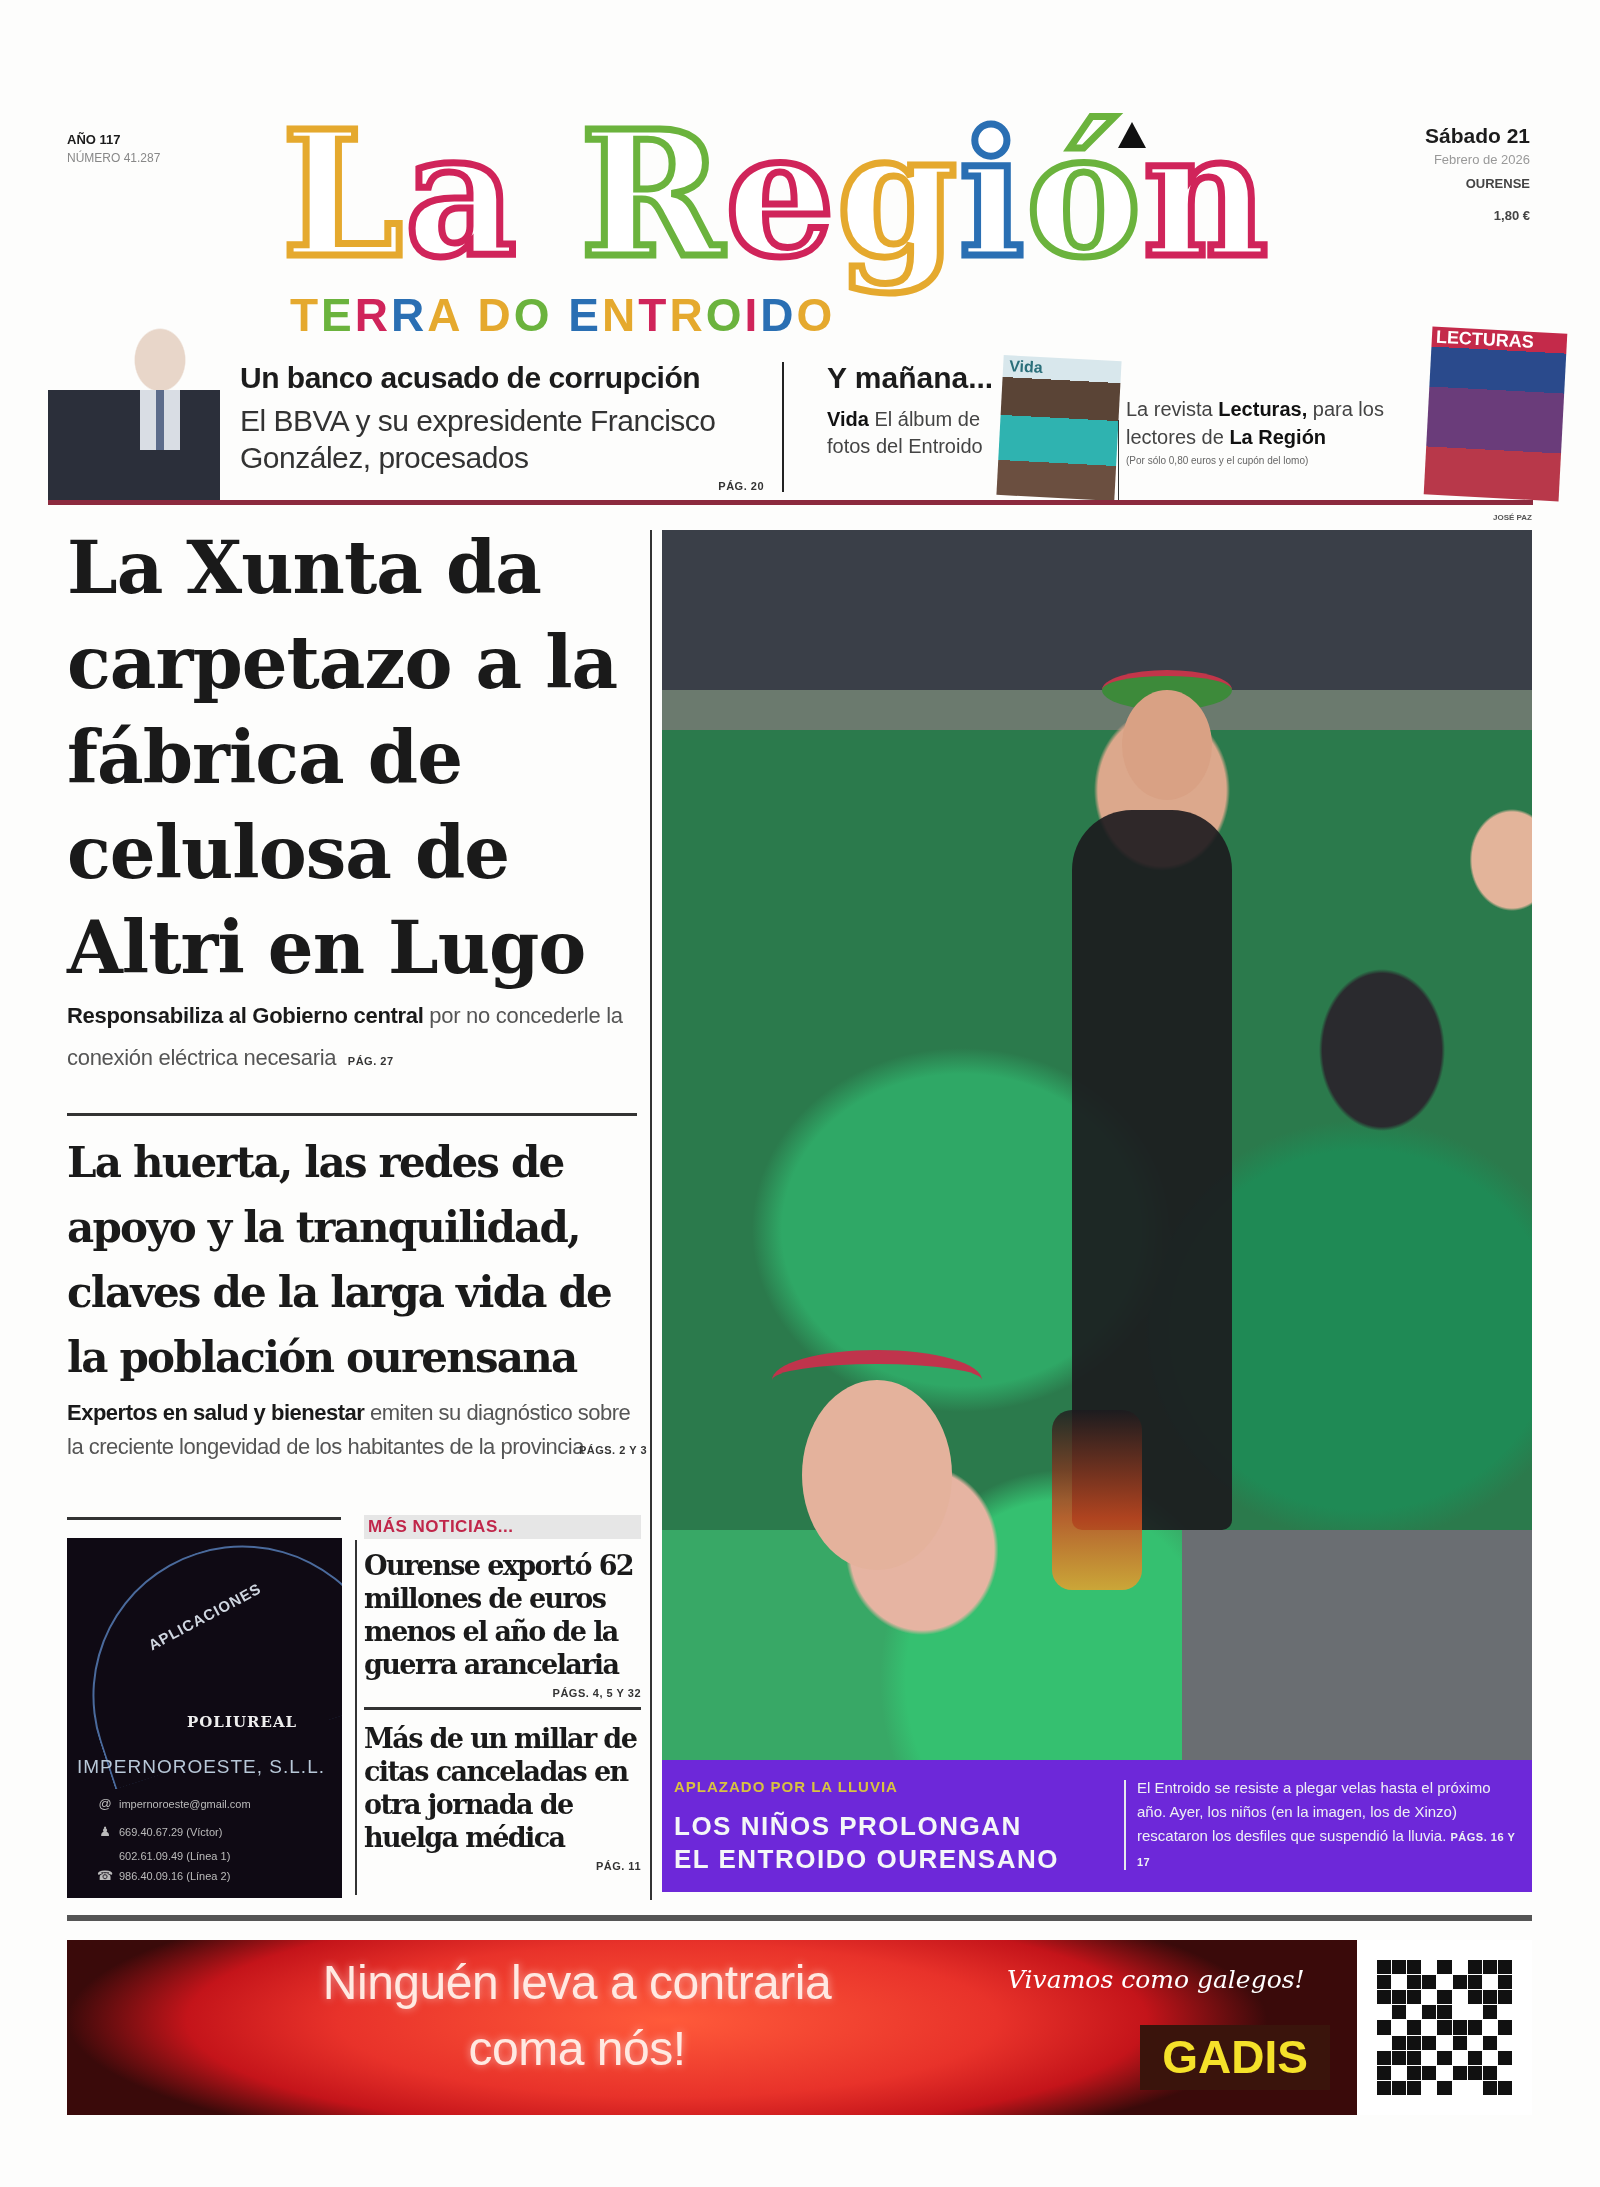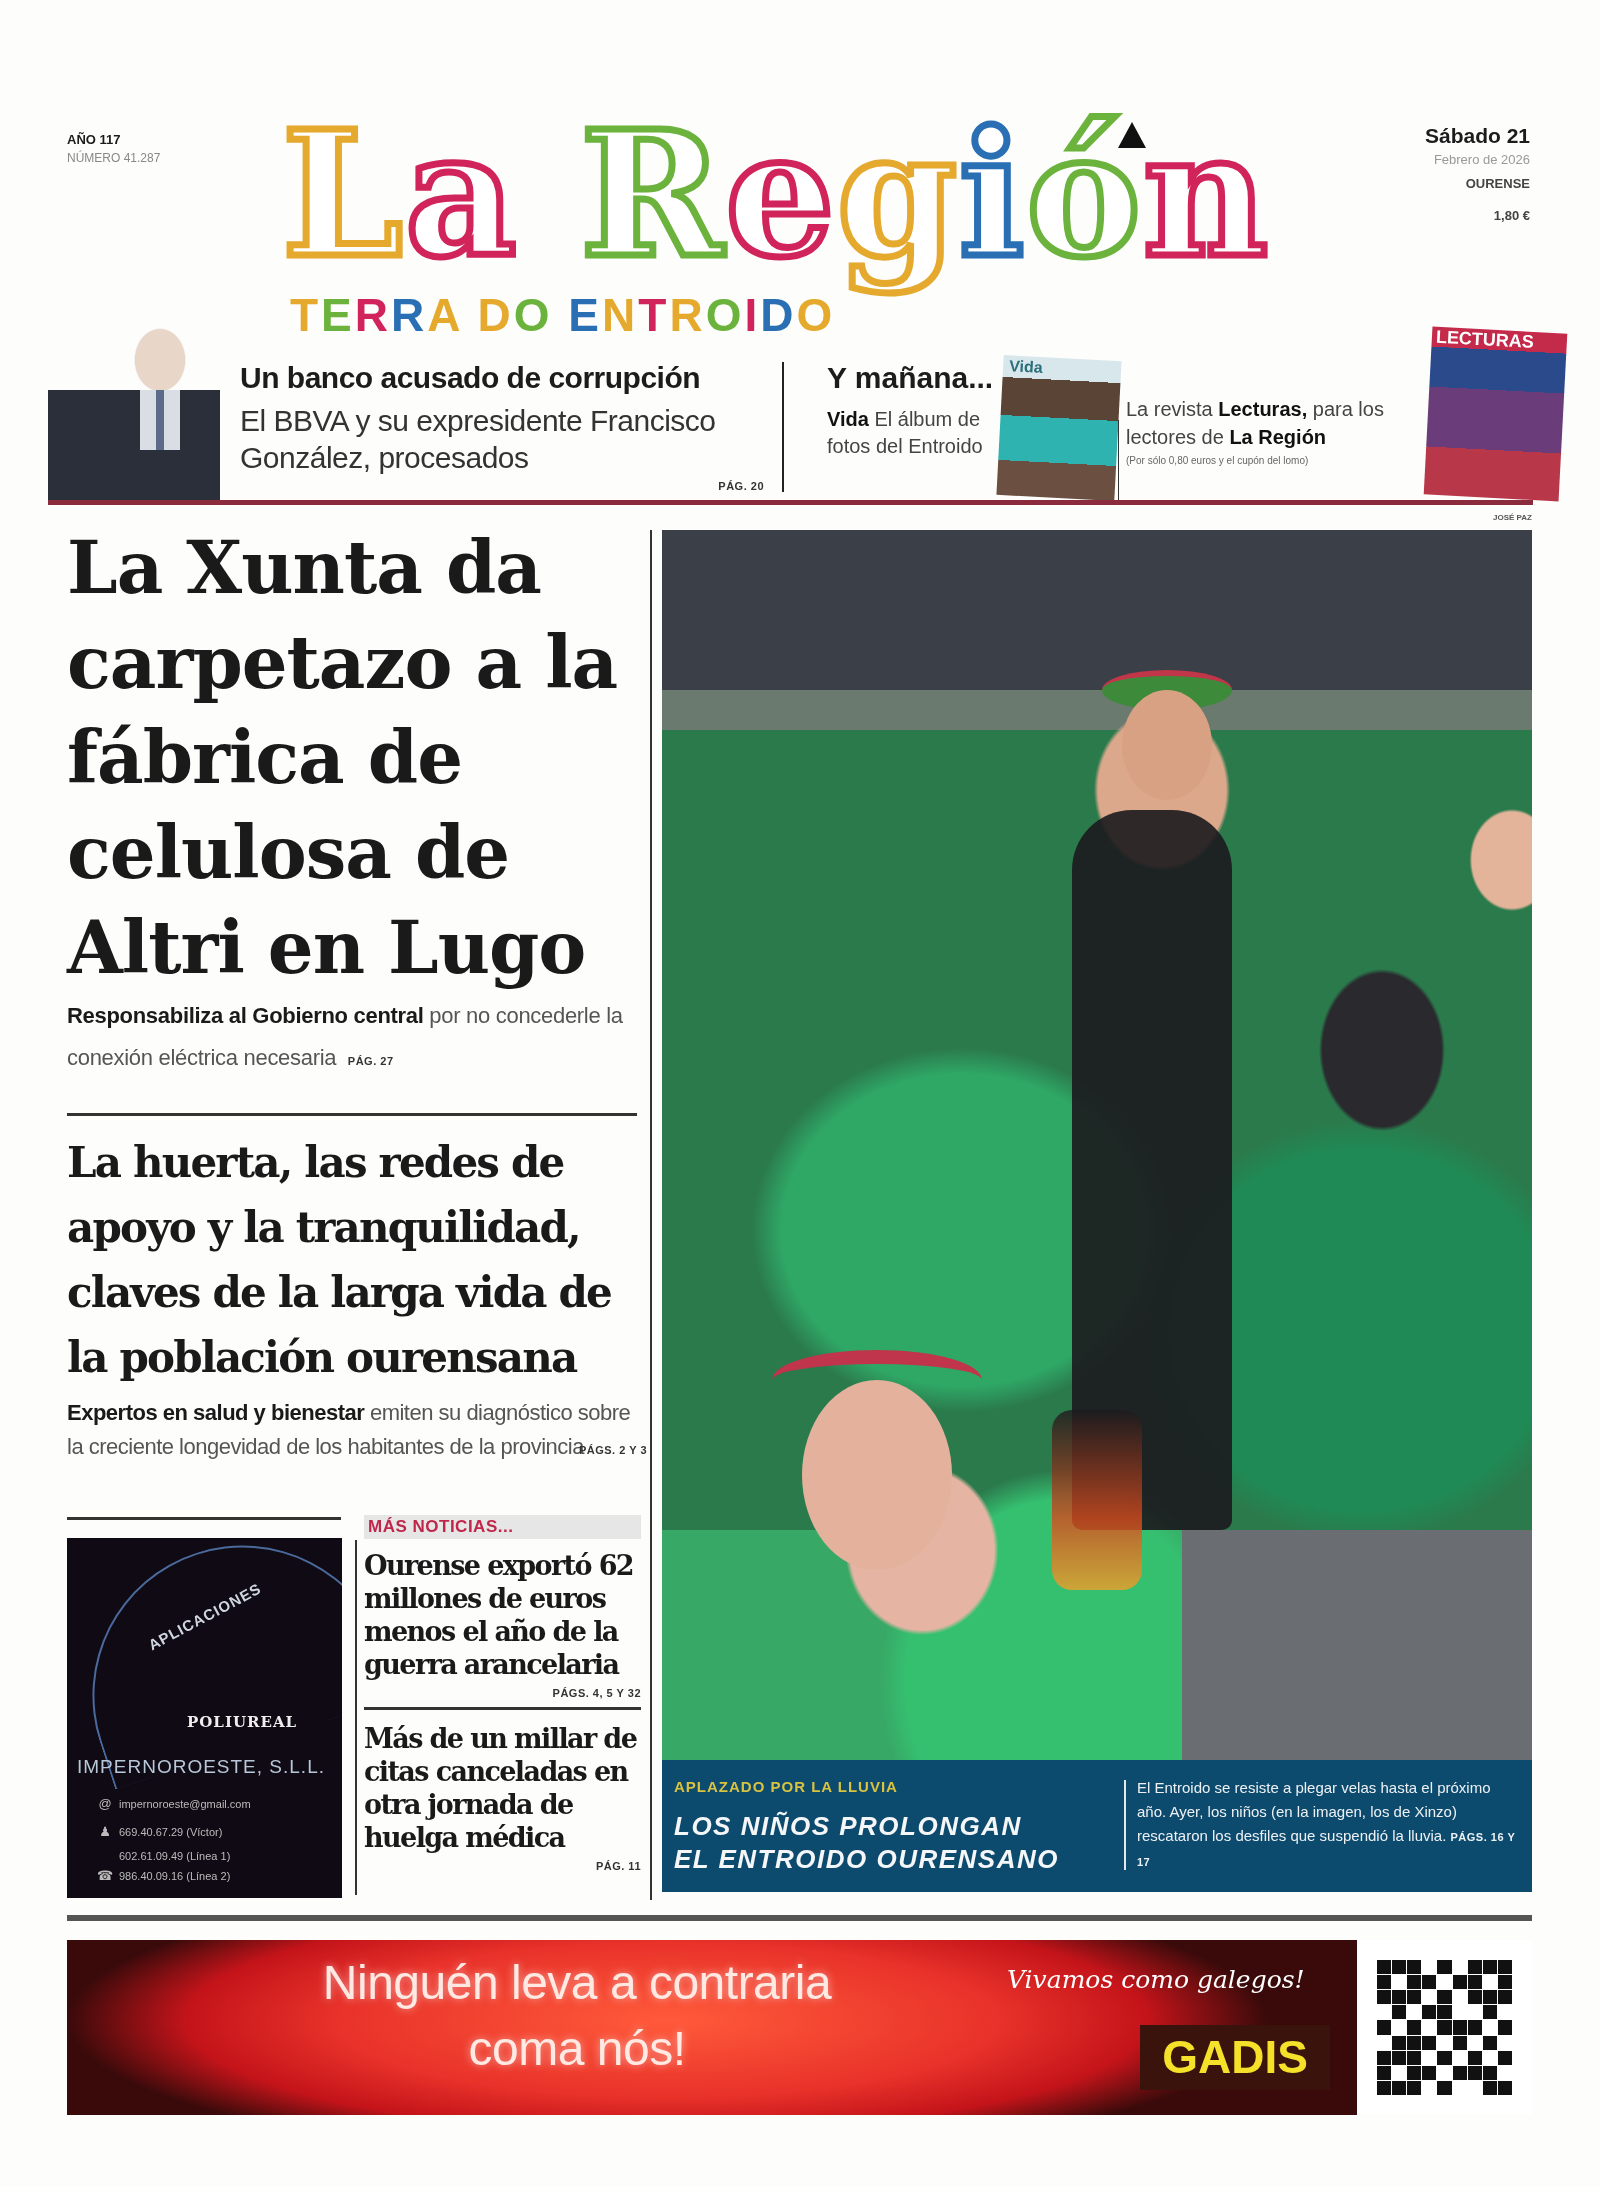--- a/index.html
+++ b/index.html
@@ -118,23 +118,23 @@
   }
   .photo .body-dark { position: absolute; left: 410px; top: 280px; width: 160px; height: 720px; background: #1c1a1e; border-radius: 60px 60px 10px 10px; opacity: 0.9; }
   .photo .head { position: absolute; left: 460px; top: 160px; width: 90px; height: 110px; border-radius: 50%; background: #d9a184; }
   .photo .crown { position: absolute; left: 440px; top: 140px; width: 130px; height: 40px; border-radius: 50%; background: #3d8a3a; border-top: 6px solid #c2364a; }
   .photo .girl-head { position: absolute; left: 140px; top: 850px; width: 150px; height: 190px; border-radius: 50%; background: #e4b29c; }
   .photo .girl-crown { position: absolute; left: 110px; top: 820px; width: 210px; height: 60px; border-radius: 50%; border-top: 14px solid #c0344c; }
   .photo .road { position: absolute; left: 520px; top: 1000px; width: 350px; height: 230px; background: #6a6e72; }
   .photo .flame { position: absolute; left: 390px; top: 880px; width: 90px; height: 180px; background: linear-gradient(180deg, #1c1a1e, #d44a1e 60%, #f0a02a); opacity: 0.8; border-radius: 20px; }
 
   
-  .caption { left: 662px; top: 1760px; width: 870px; height: 132px; background: #0c4a6e; }
+  .caption { left: 662px; top: 1760px; width: 870px; height: 132px; background: #6d28d9; }
   .caption .kicker { position: absolute; left: 12px; top: 18px; font-size: 15px; font-weight: bold; color: #d8c240; letter-spacing: 1px; }
-  .caption .title { position: absolute; left: 12px; top: 50px; font-size: 26px; font-weight: bold; color: #f4f6f8; line-height: 33px; letter-spacing: 1.5px; font-style: italic; }
+  .caption .title { position: absolute; left: 12px; top: 50px; font-size: 26px; font-weight: bold; color: #f4f6f8; line-height: 33px; letter-spacing: 1.5px; }
   .caption .cdiv { position: absolute; left: 462px; top: 20px; width: 2px; height: 90px; background: #e5e9ee; }
   .caption .body { position: absolute; left: 475px; top: 16px; width: 385px; font-size: 15px; line-height: 24px; color: #eef1f4; }
   .caption .body .pag { color: #eef1f4; font-size: 11px; }
 
   .hl-bottom { left: 67px; top: 1915px; width: 1465px; height: 6px; background: #555; }
 
   
   .ad-gadis { left: 67px; top: 1940px; width: 1290px; height: 175px;
     background: radial-gradient(ellipse 600px 140px at 600px 80px, #ff5a3a 0, #e8322a 55%, #c4141a 80%, #3a0a0a 100%); overflow: hidden; }
   .ad-gadis .slogan { position: absolute; left: 100px; top: 10px; width: 820px; text-align: center; font-size: 48px; line-height: 66px; color: #ffe9e2; font-weight: normal; letter-spacing: -0.5px;

